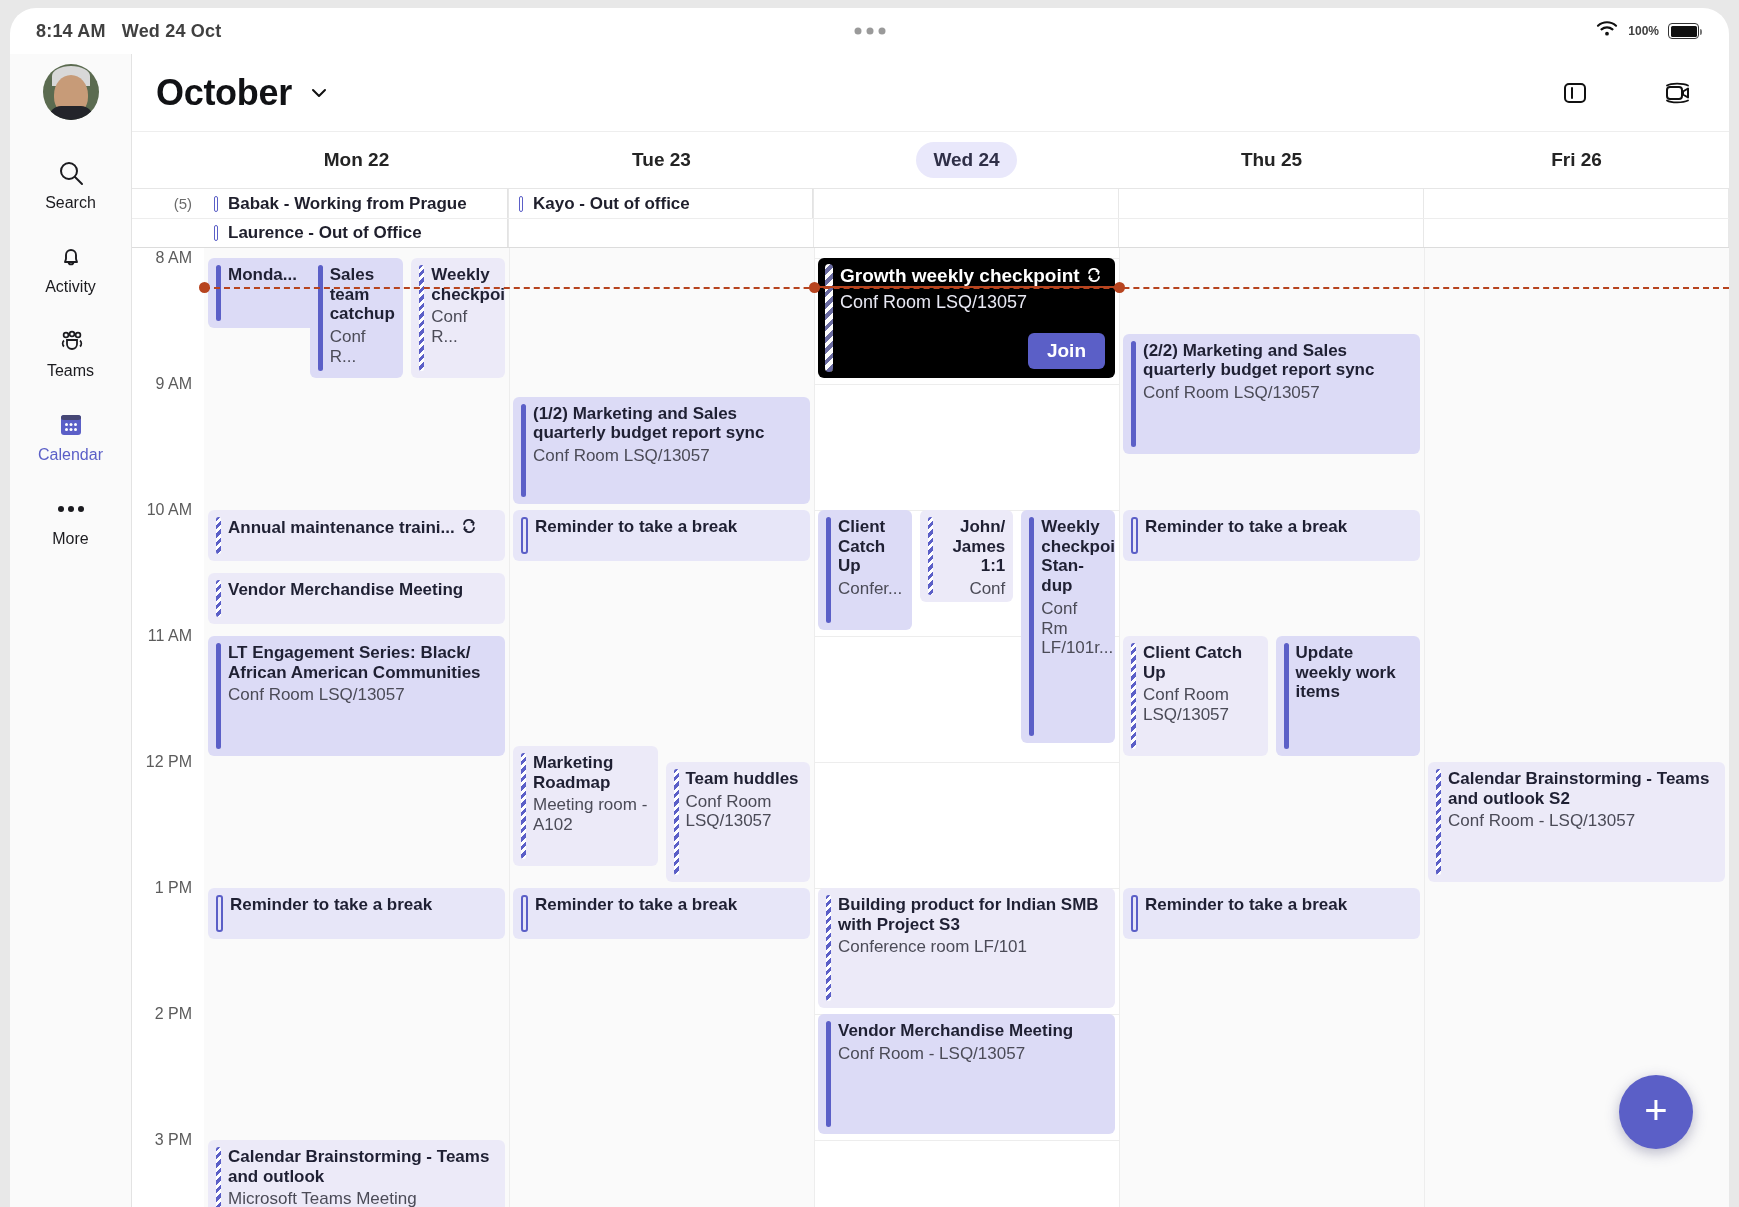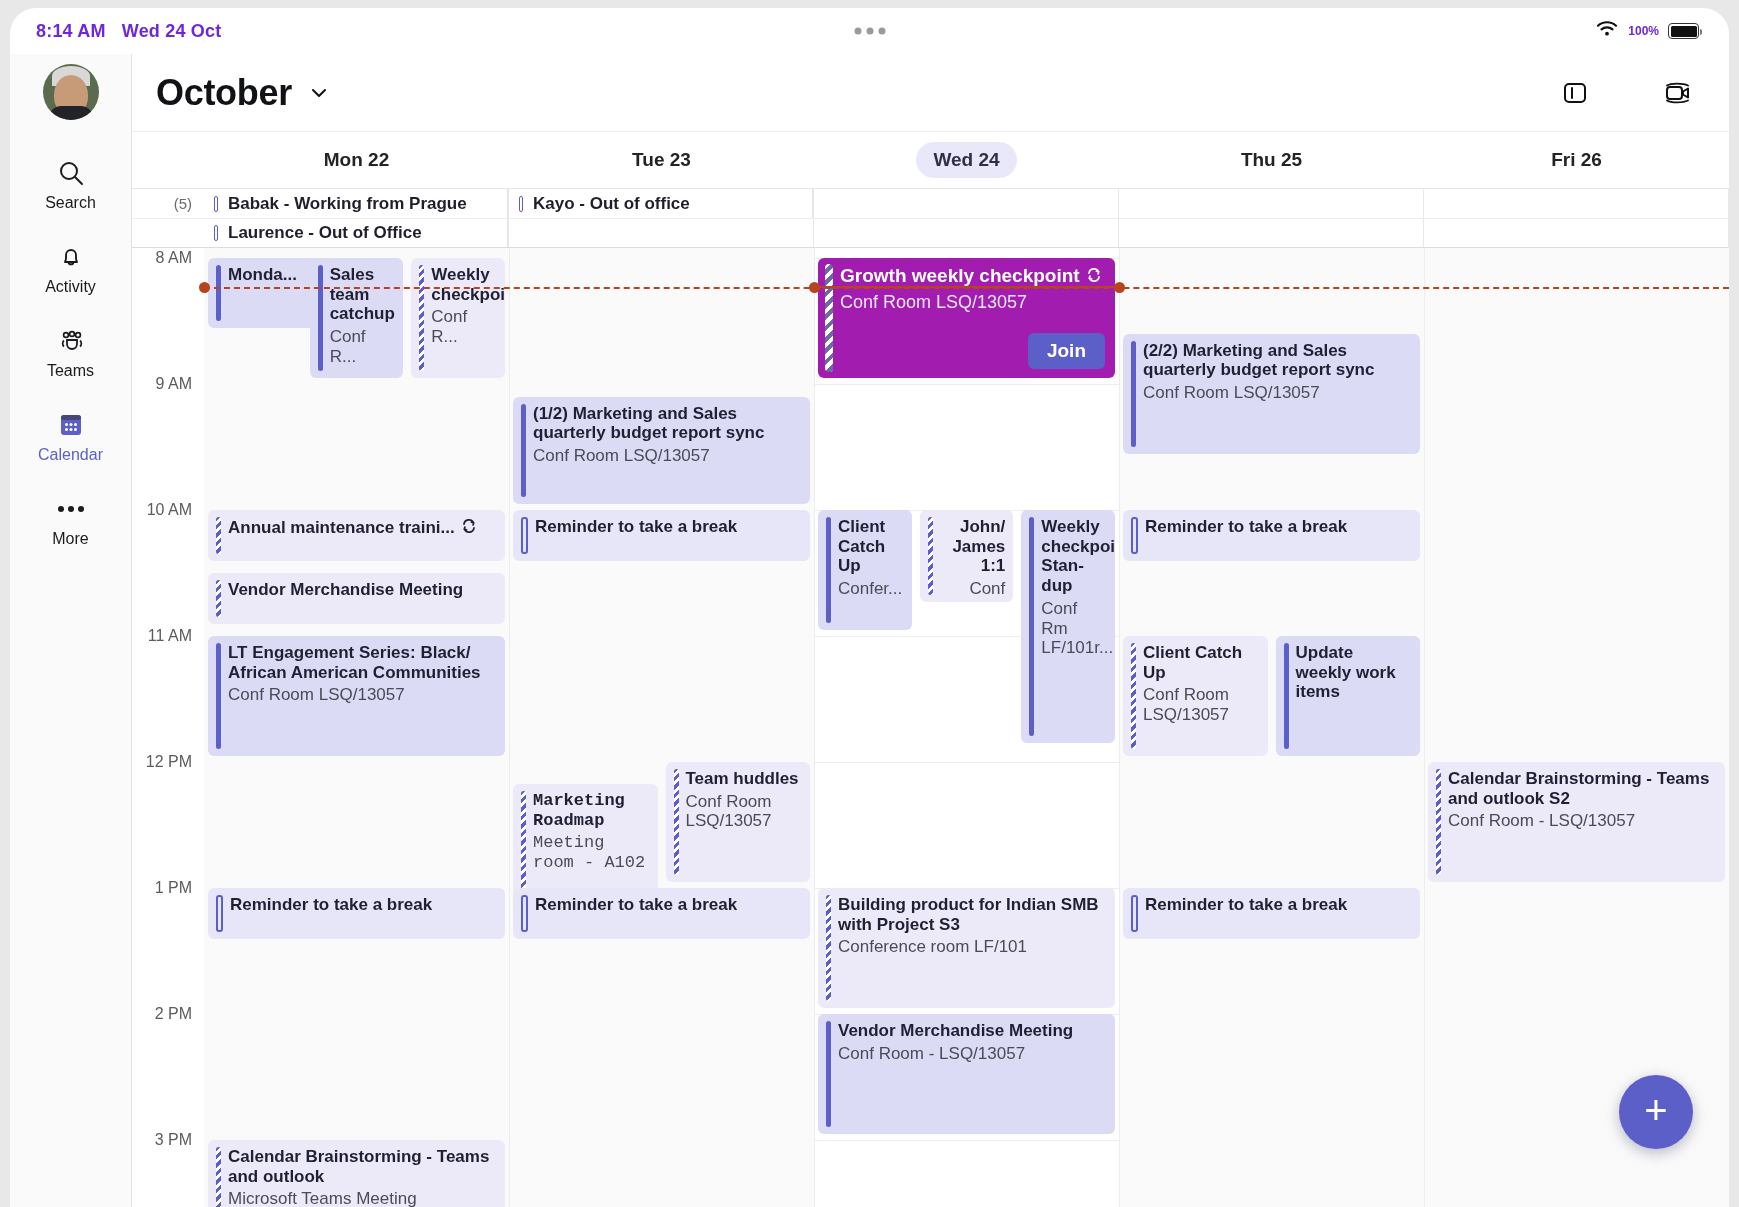--- a/index.html
+++ b/index.html
@@ -21,21 +21,21 @@
     background: #ffffff;
     border-radius: 26px 26px 0 0;
     overflow: hidden;
   }
 
   
   .statusbar {
     height: 46px;
     display: flex; align-items: center;
     padding: 0 30px 0 26px;
-    font-size: 18px; font-weight: bold; color: #6d28d9;
+    font-size: 18px; font-weight: bold; color: #404040;
     position: relative;
   }
   .sb-time { margin-right: 16px; letter-spacing: .2px; }
   .sb-date { letter-spacing: .2px; }
   .sb-dots {
     position: absolute; left: 50%; top: 50%; transform: translate(-50%,-50%);
     display: flex; gap: 5px;
   }
   .sb-dots i { width: 7px; height: 7px; border-radius: 50%; background: #9a9a9a; display: block; }
   .sb-right { margin-left: auto; display: flex; align-items: center; gap: 9px; }
@@ -159,21 +159,21 @@
   .ev .ttl { font-size: 17px; font-weight: bold; color: #1f2033; }
   .ev .sub { font-size: 17px; color: #4b4b57; margin-top: 3px; }
   .ev .strip { position: absolute; left: 8px; top: 7px; bottom: 7px; width: 5px; border-radius: 3px; background: #5b5fc7; }
   .ev.light { background: #eceaf8; }
   .ev.tent .strip {
     background: repeating-linear-gradient(135deg,#5b5fc7 0 3px,#ffffff 3px 6px);
   }
   .ev .recur { display:inline-block; vertical-align:-2px; margin-left:5px; }
 
   .ev.selected {
-    background: #a21caf; padding-left: 22px;
+    background: #000000; padding-left: 22px;
   }
   .ev.selected .ttl { color: #ffffff; font-size: 19px; }
   .ev.selected .sub { color: #e9e9f4; font-size: 18px; }
   .ev.selected .strip {
     background: repeating-linear-gradient(135deg,#ffffff 0 4px,#6a6ba0 4px 8px);
     left: 7px; width: 8px; top: 6px; bottom: 6px; border-radius: 4px;
   }
   .joinbtn {
     position: absolute; right: 10px; bottom: 9px;
     background: #5b5fc7; color: #fff; font-size: 19px; font-weight: bold;
@@ -450,21 +450,21 @@
               </div>
               <div class="ev" style="left: calc(20% + 4px); width: calc(20% - 8px); top: 148.6px; height: 107.4px;">
                 <div class="strip"></div>
                 <div class="ttl">(1/2) Marketing and Sales quarterly budget report sync</div>
                 <div class="sub">Conf Room LSQ/13057</div>
               </div>
               <div class="ev reminder" style="left: calc(20% + 4px); width: calc(20% - 8px); top: 262px; height: 50.7px;">
                 <div class="strip"></div>
                 <div class="ttl">Reminder to take a break</div>
               </div>
-              <div class="ev light tent" style="left: calc(20% + 4px); width: calc(10% - 8px); top: 536px; height: 120px; font-family: Liberation Mono, monospace;">
+              <div class="ev light tent" style="left: calc(20% + 4px); width: calc(10% - 8px); top: 498px; height: 120px;">
                 <div class="strip"></div>
                 <div class="ttl">Marketing Roadmap</div>
                 <div class="sub">Meeting room - A102</div>
               </div>
               <div class="ev light tent" style="left: calc(30% + 4px); width: calc(10% - 8px); top: 514px; height: 120px;">
                 <div class="strip"></div>
                 <div class="ttl">Team huddles</div>
                 <div class="sub">Conf Room LSQ/13057</div>
               </div>
               <div class="ev reminder" style="left: calc(20% + 4px); width: calc(20% - 8px); top: 640px; height: 50.7px;">

